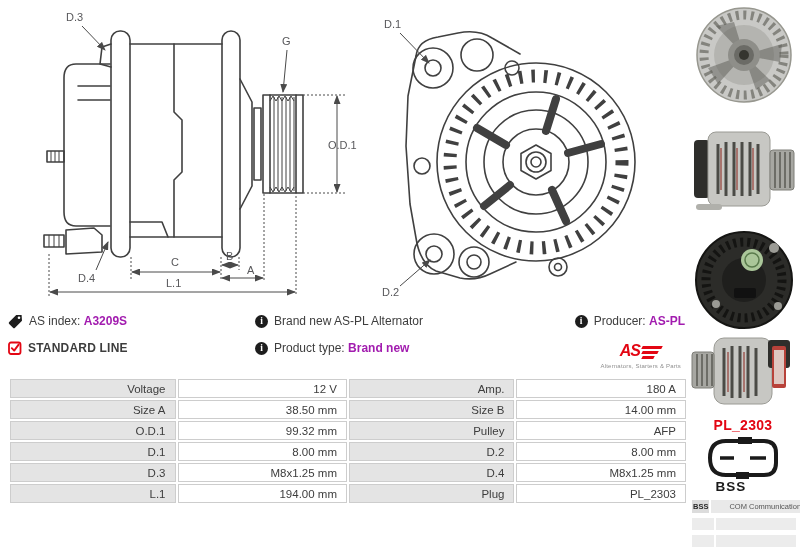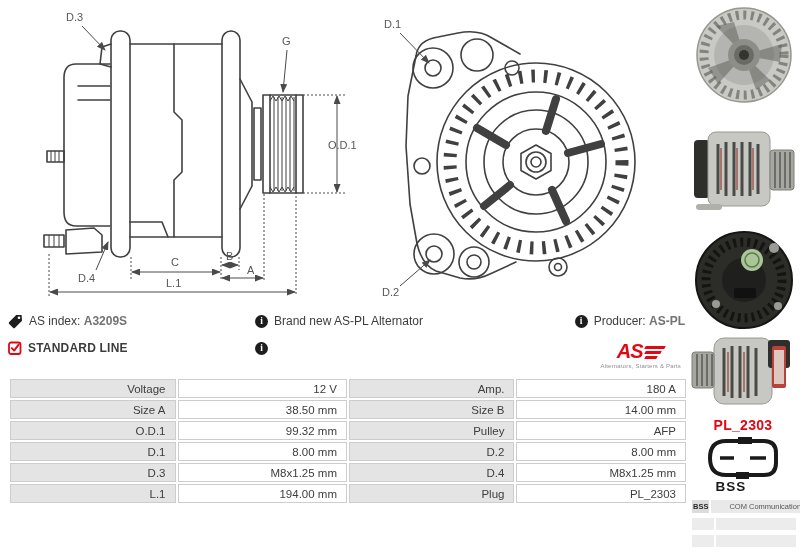--- a/index.html
+++ b/index.html
@@ -33,29 +33,29 @@
   .comm-row.empty .comm-code, .comm-row.empty .comm-desc { height:12px; background:#ececec; }
 
   
   .info-bar { position:absolute; left:8px; top:312px; width:676px; font-size:12px; }
   .info-col { position:absolute; top:0; }
   .info-col-1 { left:0; }
   .info-col-2 { left:247px; }
   .info-col-3 { left:497px; width:180px; }
   .info-row { display:flex; align-items:center; height:18px; margin-bottom:9px; }
   .info-row .txt { margin-left:6px; color:#3d3d3d; }
-  .info-row b { color:#737373; }
+  .info-row b { color:#a21caf; }
   .standard-line { color:#e30613; font-weight:bold; letter-spacing:.2px; }
   .info-icon { display:inline-flex; align-items:center; justify-content:center;
                width:13px; height:13px; border-radius:50%; background:#1d1d1d; color:#fff;
                font-family:"Liberation Serif",serif; font-weight:bold; font-size:9.5px; flex:0 0 13px; }
   .col3-inner { display:flex; flex-direction:column; align-items:flex-end; }
   .as-logo { margin-top:2px; margin-right:4px; text-align:center; }
   .as-mark { display:flex; align-items:flex-end; justify-content:center; }
-  .as-text { color:#e30613; font-weight:bold; font-style:italic; font-size:20px; line-height:20px;
+  .as-text { color:#e30613; font-weight:bold; font-style:italic; font-size:16px; line-height:20px;
              font-family:"Liberation Sans",sans-serif; letter-spacing:-1px; }
   .as-stripes { display:flex; flex-direction:column; gap:2px; margin-left:2px; margin-bottom:2px; }
   .as-stripes i { display:block; height:3px; background:#e30613; transform:skewX(-28deg); }
   .as-stripes i:nth-child(1){ width:20px; }
   .as-stripes i:nth-child(2){ width:16px; }
   .as-stripes i:nth-child(3){ width:12px; }
   .as-tagline { font-size:6px; color:#8f8f8f; margin-top:2px; letter-spacing:.2px; }
 
   
   .spec-table { position:absolute; left:8px; top:377px; width:680px;
@@ -315,20 +315,22 @@
       </div>
     </div>
 
     <div class="info-col info-col-2">
       <div class="info-row">
         <span class="info-icon">i</span>
         <span class="txt">Brand new AS-PL Alternator</span>
       </div>
       <div class="info-row">
         <span class="info-icon">i</span>
+        <span class="txt"><span>Product type:</span>
+          <b>Brand new</b></span>
       </div>
     </div>
 
     <div class="info-col info-col-3">
       <div class="col3-inner">
         <div class="info-row">
           <span class="info-icon">i</span>
           <span class="txt"><span>Producer:</span>
             <b>AS-PL</b></span>
         </div>

